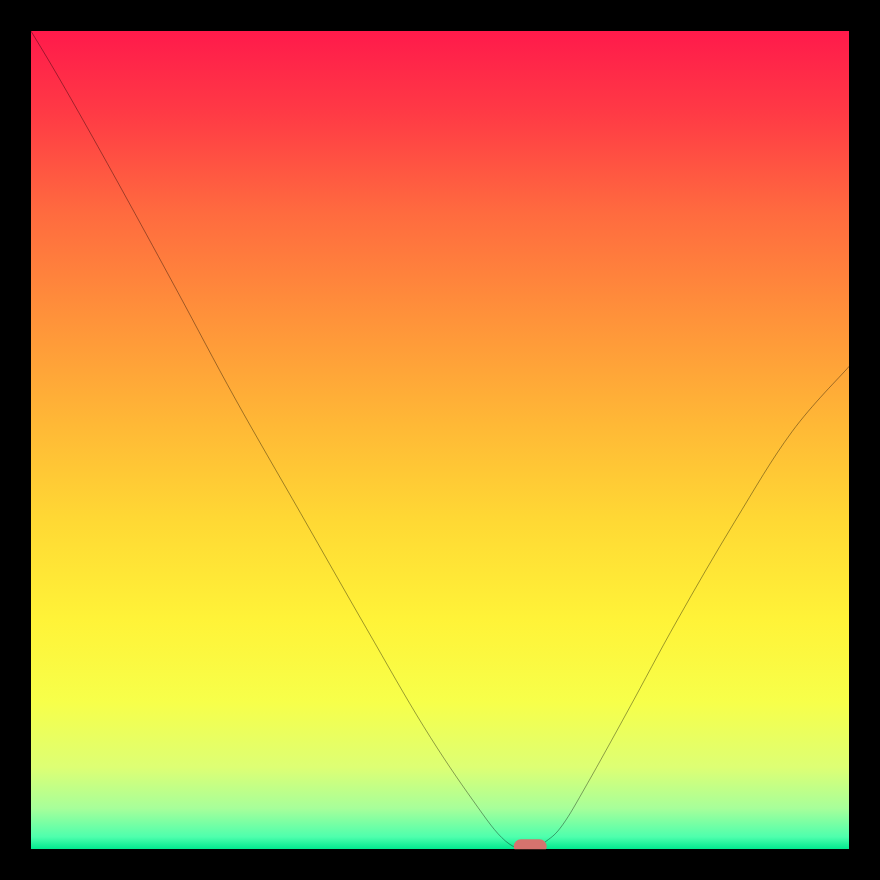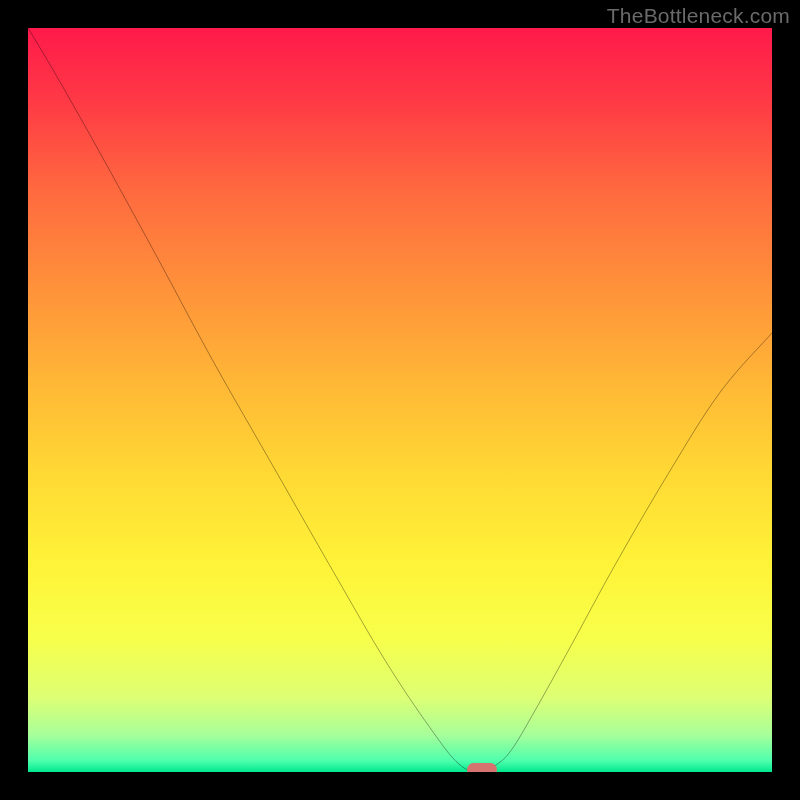--- a/index.html
+++ b/index.html
@@ -50,21 +50,20 @@
     background: #d6736e;
     border-radius: 999px;
     z-index: 20;
   }
 </style>
 </head>
 <body>
 
 <div class="frame">
 
-  <div class="watermark">TheBottleneck.com</div>
 
   <div class="plot-area">
 
     <svg class="gradient" viewBox="0 0 100 100" preserveAspectRatio="none">
       <defs>
         <linearGradient id="bg-grad" x1="0" y1="0" x2="0" y2="1">
             <stop offset="0%" stop-color="#ff1a4b"></stop>
             <stop offset="10%" stop-color="#ff3a45"></stop>
             <stop offset="22%" stop-color="#ff6a3f"></stop>
             <stop offset="35%" stop-color="#ff923a"></stop>

